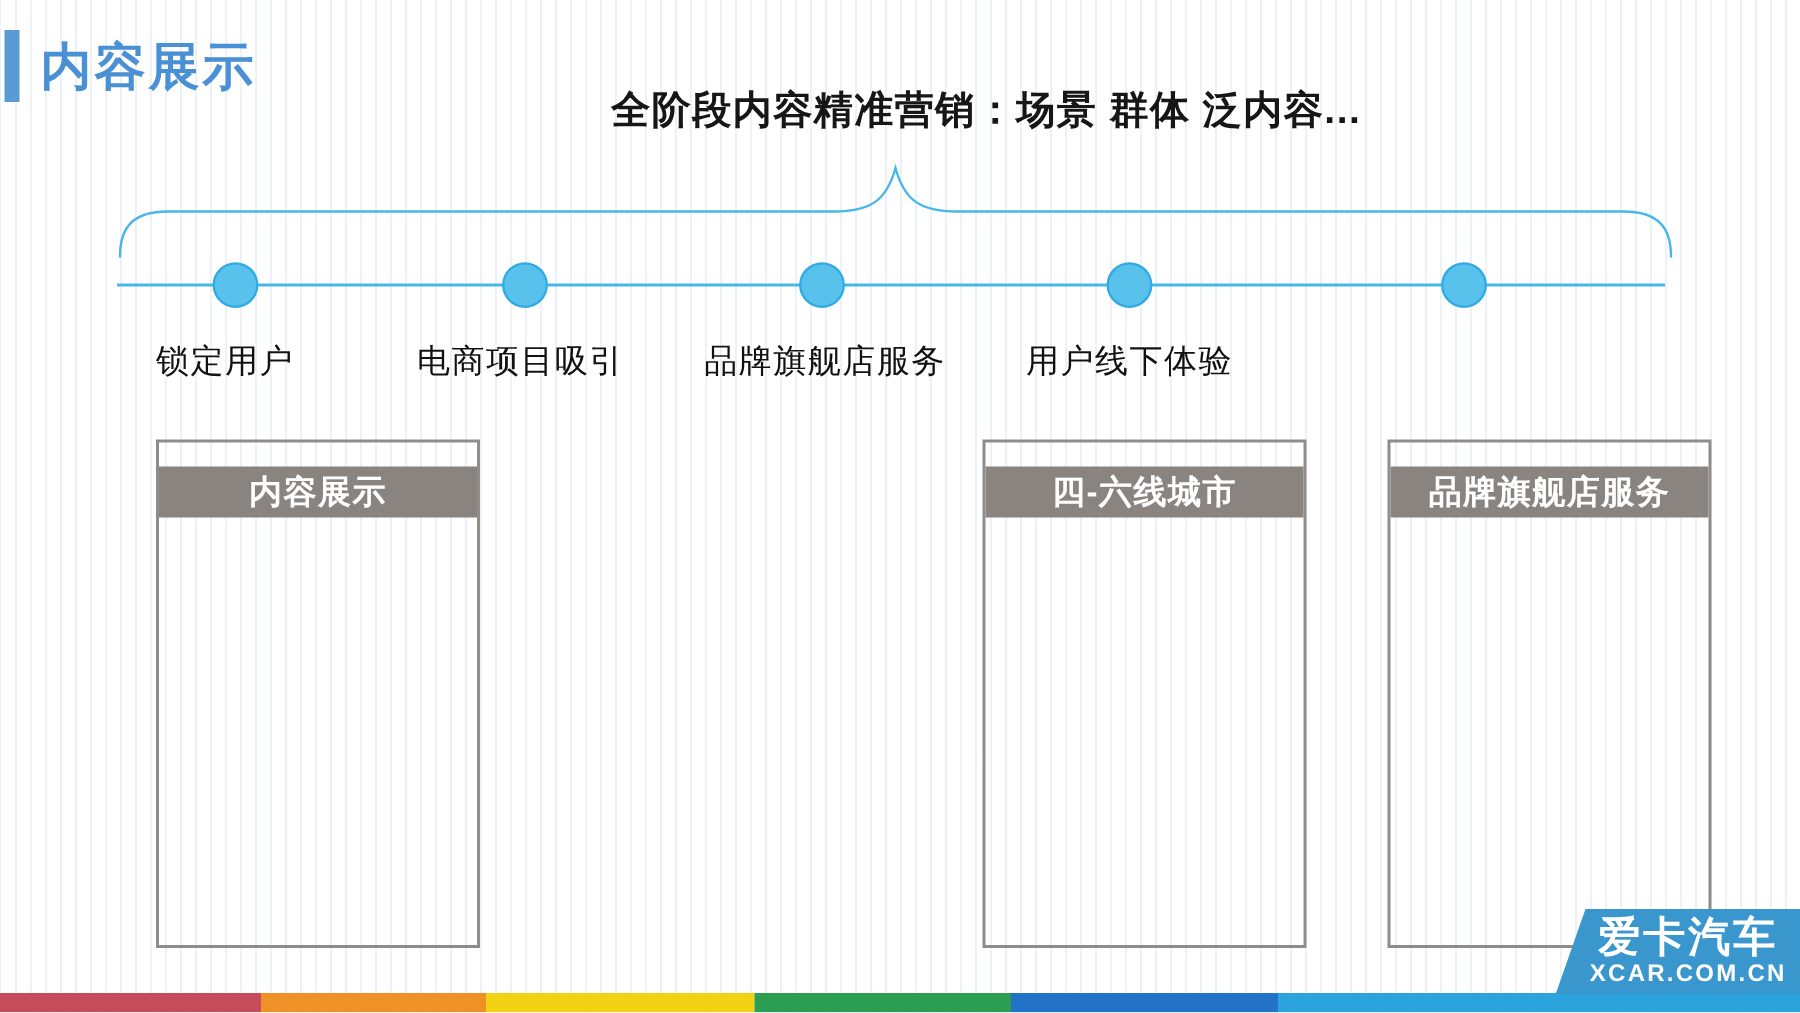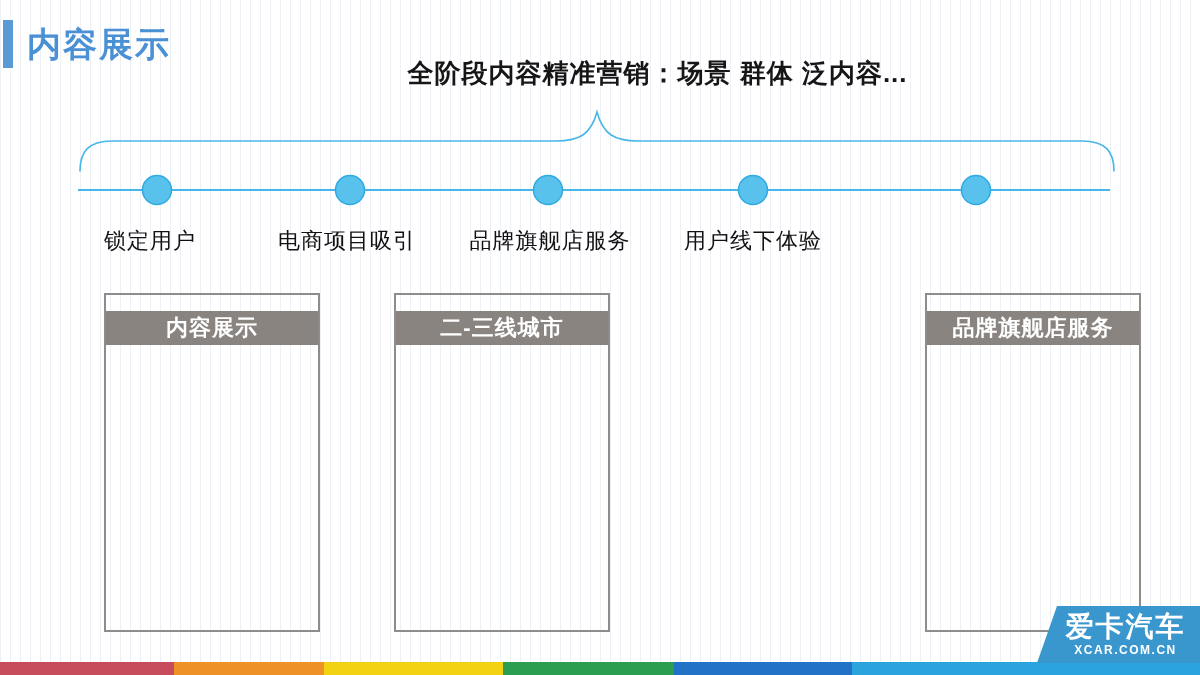--- a/index.html
+++ b/index.html
@@ -79,21 +79,21 @@
     clip-path:polygon(20px 0,100% 0,100% 100%,0 100%);
     display:flex;flex-direction:column;
     align-items:center;justify-content:center;
     padding-left:14px;box-sizing:border-box;
   }
   .logo-brand{
     color:#ffffff;font-size:28px;font-weight:bold;
     letter-spacing:2px;line-height:1.05;
   }
   .logo-domain{
-    color:#ffffff;font-size:12px;font-weight:bold;
+    color:#ffffff;font-size:16px;font-weight:bold;
     letter-spacing:1.5px;margin-top:1px;
   }
 </style>
 </head>
 <body>
 
 <div class="slide">
 
   <div class="title-accent"></div>
   <h1 class="page-title">内容展示</h1>
@@ -111,22 +111,22 @@
   </svg>
 
   <span class="stage-label" style="left:150px">锁定用户</span>
   <span class="stage-label" style="left:347px">电商项目吸引</span>
   <span class="stage-label" style="left:550px">品牌旗舰店服务</span>
   <span class="stage-label" style="left:753px">用户线下体验</span>
 
   <div class="card" style="left:104px">
     <div class="card-header">内容展示</div>
   </div>
-  <div class="card" style="left:394px">
-    <div class="card-header">二-三线城市</div>
+  <div class="card" style="left:655px">
+    <div class="card-header">四-六线城市</div>
   </div>
   <div class="card" style="left:925px">
     <div class="card-header">品牌旗舰店服务</div>
   </div>
 
   <div class="footer-stripes">
     <div class="stripe-seg" style="width: 174px; background: rgb(198, 75, 91);"></div>
     <div class="stripe-seg" style="width: 150px; background: rgb(238, 146, 39);"></div>
     <div class="stripe-seg" style="width: 179px; background: rgb(242, 211, 19);"></div>
     <div class="stripe-seg" style="width: 171px; background: rgb(43, 158, 81);"></div>

